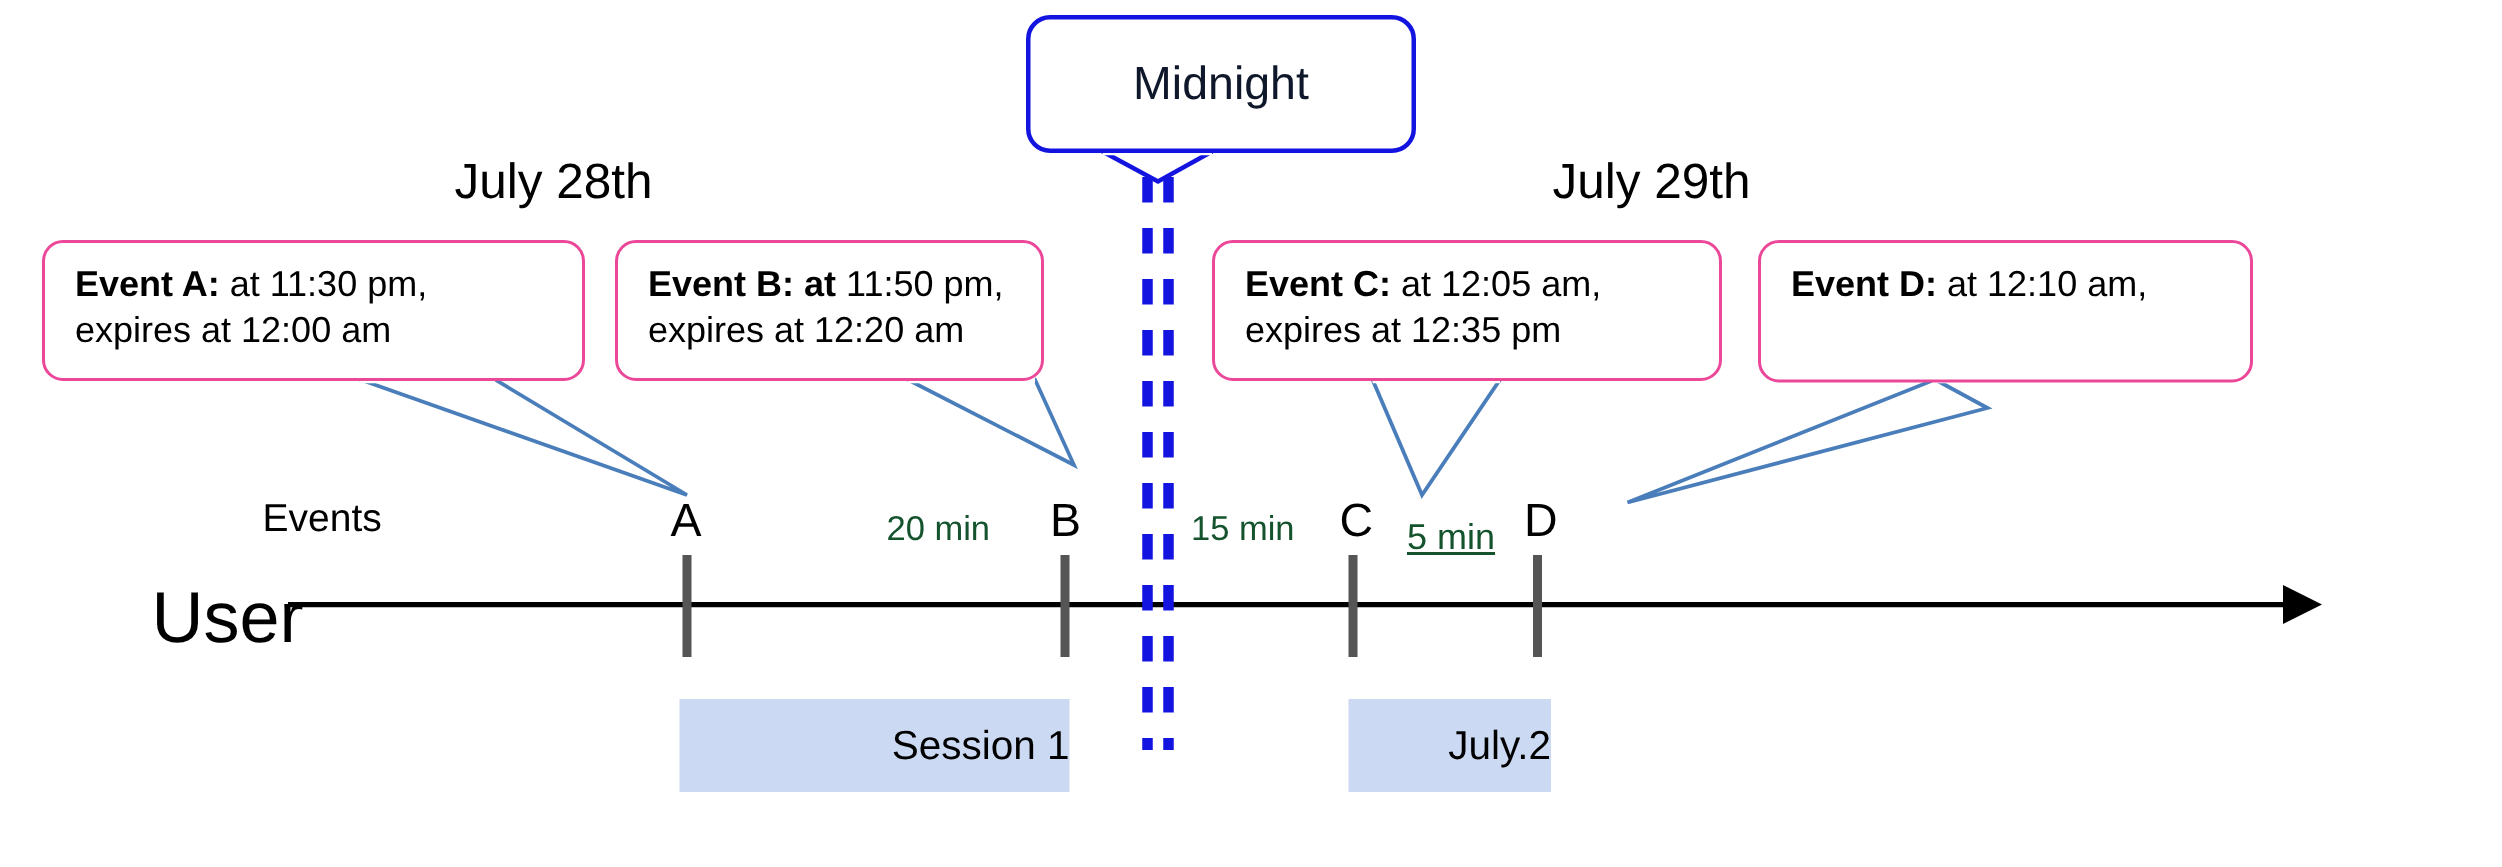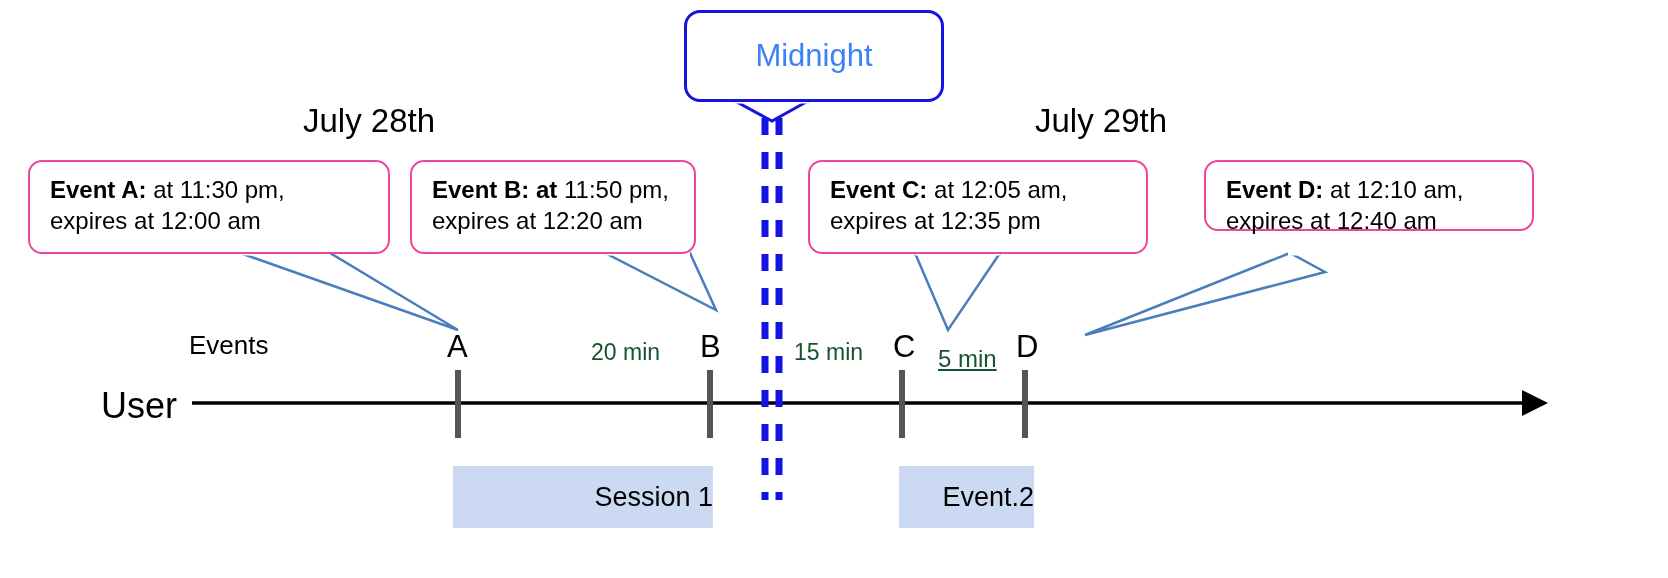--- a/index.html
+++ b/index.html
@@ -30,27 +30,27 @@
   .callout b{font-weight:bold;}
 
   
   .midnight-bubble{
     position:absolute;
     box-sizing:border-box;
     border:3px solid #1414e0;
     border-radius:16px;
     background:#ffffff;
     font-size:31px;
-    color:#3b82f6;
+    color:#0f172a;
     display:flex;align-items:center;justify-content:center;
     z-index:4;
   }
 
   
-  .user-label{font-size:36px;color:#000;white-space:nowrap;}
+  .user-label{font-size:48px;color:#000;white-space:nowrap;}
   .events-label{font-size:26px;color:#000;white-space:nowrap;}
 
   
   .ev-letter{font-size:31px;color:#000;white-space:nowrap;z-index:3;}
   .tick{position:absolute;width:6px;background:#555555;z-index:2;}
 
   
   .gap-label{font-size:23px;color:#14532d;white-space:nowrap;}
   .gap-label.small{font-size:24px;text-decoration:underline;}
 
@@ -115,44 +115,43 @@
     <div>expires at 12:20 am</div>
   </div>
 
   <div class="callout" style="left:808px;top:160px;width:340px;height:94px;">
     <div>
       <b>Event C:</b><span> at 12:05 am,</span>
     </div>
     <div>expires at 12:35 pm</div>
   </div>
 
-  <div class="callout" style="left:1172px;top:160px;width:330px;height:71px;margin-left:32px;">
+  <div class="callout" style="left:1172px;top:160px;width:330px;height:95px;">
     <div>
       <b>Event D:</b><span>  at 12:10 am,</span>
     </div>
-    <div>expires at 12:40 am</div>
   </div>
 
-  <div class="abs events-label" style="left:175px;top:330px;margin-left:14px;">Events</div>
+  <div class="abs events-label" style="left:175px;top:330px;">Events</div>
   <div class="abs user-label" style="left:101px;top:385px;">User</div>
 
   <div class="tick" style="left:455px;top:370px;height:68px;"></div>
   <div class="tick" style="left:707px;top:370px;height:68px;"></div>
   <div class="tick" style="left:899px;top:370px;height:68px;"></div>
   <div class="tick" style="left:1022px;top:370px;height:68px;"></div>
 
   <div class="abs ev-letter" style="left:447px;top:329px;">A</div>
   <div class="abs ev-letter" style="left:700px;top:329px;">B</div>
   <div class="abs ev-letter" style="left:893px;top:329px;">C</div>
   <div class="abs ev-letter" style="left:1016px;top:329px;">D</div>
 
   <div class="abs gap-label" style="left:591px;top:339px;">20 min</div>
   <div class="abs gap-label" style="left:794px;top:339px;">15 min</div>
   <div class="abs gap-label small" style="left:938px;top:345px;">5 min</div>
 
   <div class="session" style="left:453px;top:466px;width:260px;height:62px;">
     <span>Session 1</span>
   </div>
   <div class="session" style="left:899px;top:466px;width:135px;height:62px;">
-    <span>Event.2</span>
+    <span>July.2</span>
   </div>
 
 </div>
 
 </body></html>

